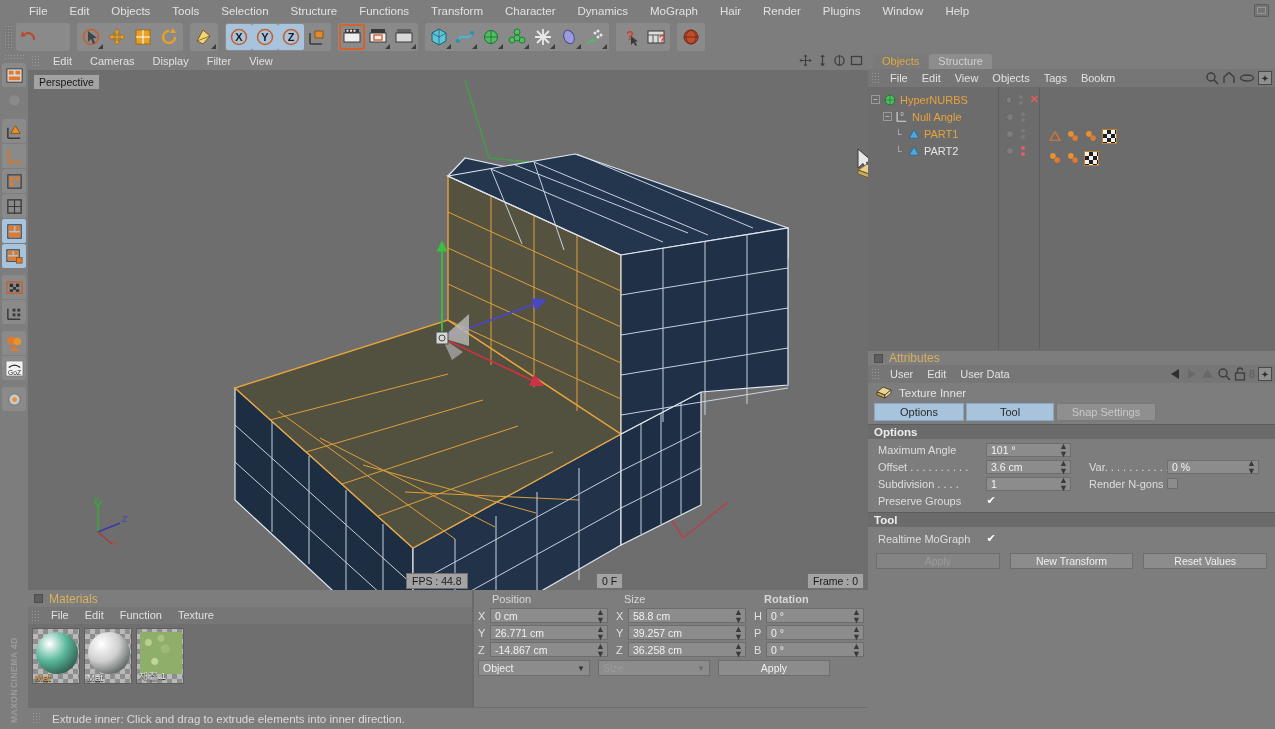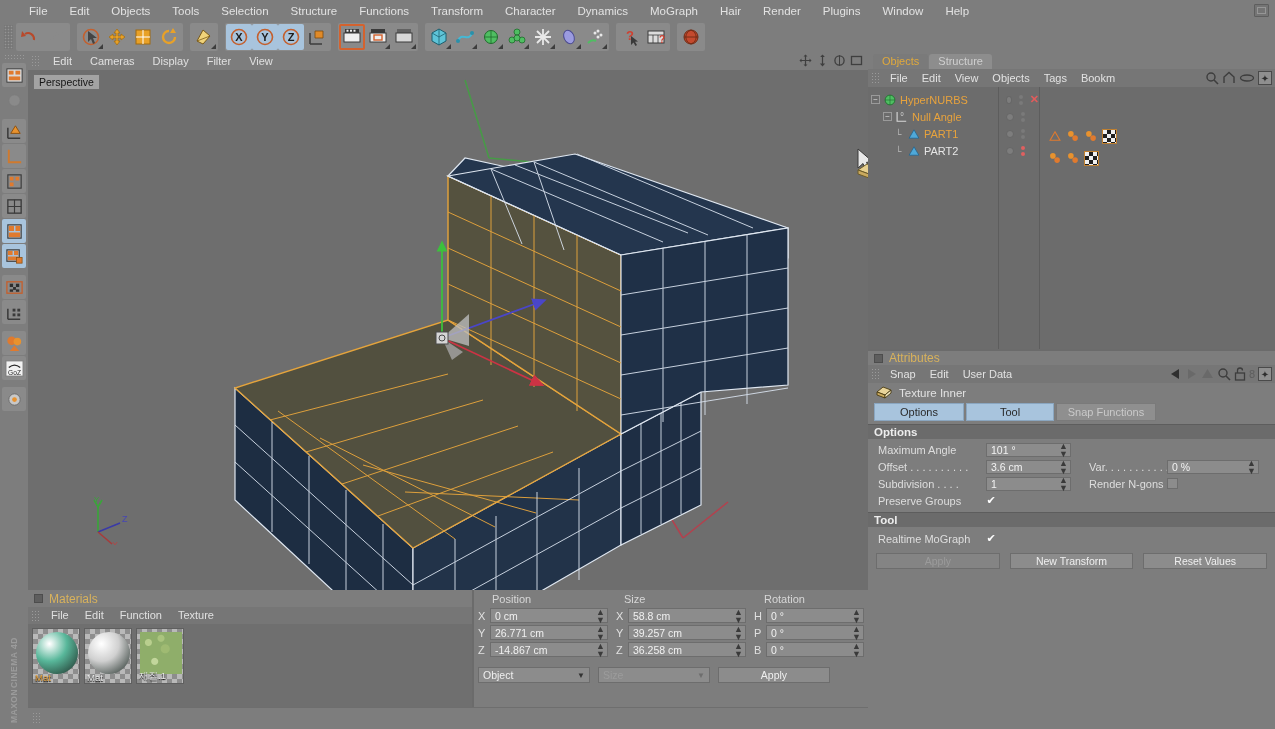--- a/index.html
+++ b/index.html
@@ -164,33 +164,33 @@
     position:absolute; left:0; bottom:0; right:0; font-size:9.5px;
     padding:0 2px; color:#e9e9e9; text-shadow:0 1px 1px #000;
   }
   .mat .nm.sel{ color:#e8a33d; }
 
   .coords { flex:1; }
   .co-body{ flex:1; background:#7d7d7d; padding:2px 4px 4px 4px; }
   .co-hdr{ display:flex; font-size:11px; color:#d7d7d7; padding:1px 0 3px 0; }
   .co-hdr span:nth-child(1){ width:142px; padding-left:14px;}
   .co-hdr span:nth-child(2){ width:140px; padding-left:4px;}
-  .co-hdr span:nth-child(3){ padding-left:4px;}
+  .co-hdr span:nth-child(3){ padding-left:4px;font-weight:bold;}
   .co-row{ display:flex; align-items:center; margin-bottom:2px; }
   .ax{ width:12px; font-size:11px; color:#e0e0e0; }
   .field{
     background:#8c8c8c; border:1px solid #6d6d6d; height:15px;
     display:flex; align-items:center; justify-content:space-between;
     padding:0 2px 0 4px; font-size:10.5px; color:#f0f0f0;
   }
   .spin{ color:#3a3a3a; font-size:9px; line-height:8px; text-align:center; }
   .f1{ width:118px; margin-right:8px;}
   .f2{ width:118px; margin-right:8px;}
   .f3{ width:98px; }
-  .co-foot{ display:flex; align-items:center; margin-top:10px; gap:8px;}
+  .co-foot{ display:flex; align-items:center; margin-top:3px; gap:8px;}
   .dd{
     background:#8c8c8c; border:1px solid #6d6d6d; height:16px; width:112px;
     display:flex;align-items:center;justify-content:space-between;padding:0 4px;
     font-size:10.5px; color:#efefef;
   }
   .dd.dim{ color:#9c9c9c; }
   .btn {
     background:#8c8c8c; border:1px solid #6d6d6d; height:16px;
     display:flex;align-items:center;justify-content:center;
     font-size:10.5px; color:#efefef;
@@ -764,20 +764,25 @@
             <path d="M2 1 L2 20 L7 15.5 L10.5 23 L14 21.5 L10.5 14.3 L17 14 z" fill="#e8e8e8" stroke="#3a3a3a" stroke-width="1"></path>
           </svg>
           <svg style="position:absolute;left:824px;top:80px" width="34" height="34" viewBox="0 0 34 34">
             <g transform="translate(6,14)">
               <polygon points="0,6 9,0 20,4 11,10" fill="#e6cf8e" stroke="#6a5a2a" stroke-width="1"></polygon>
               <polygon points="0,6 11,10 11,14 0,10" fill="#c9a95e" stroke="#6a5a2a" stroke-width="1"></polygon>
               <polygon points="11,10 20,4 20,8 11,14" fill="#efe2b4" stroke="#6a5a2a" stroke-width="1"></polygon>
             </g>
           </svg>
 
+          <div class="vp-status">
+            <div class="pill fps">FPS : 44.8</div>
+            <div class="pill frm0">0 F</div>
+            <div class="pill frm">Frame : 0</div>
+          </div>
         </div>
       </div>
 
       <div class="bottom">
 
         <div class="panel materials">
           <div class="panel-title">
             <div class="pt-box"></div>
             <div class="pt-text">Materials</div>
           </div>
@@ -885,20 +890,21 @@
                 <span style="font-size:8px;color:#6e6e6e">▼</span>
               </div>
               <div class="btn" style="width:112px">Apply</div>
             </div>
           </div>
         </div>
       </div>
 
       <div class="statusbar">
         <div class="vgrip"></div>
+        <div class="txt">Extrude inner: Click and drag to extrude elements into inner direction.</div>
       </div>
     </div>
 
     <div class="rightdock">
 
       <div class="tabs" id="om-tabs">
           <div class="tab active">Objects</div>
           <div class="tab">Structure</div>
         </div>
 
@@ -1040,21 +1046,21 @@
       </div>
 
       <div class="attr-title">
         <div class="pt-box"></div>
         <div class="pt-text">Attributes</div>
       </div>
 
       <div class="attr-menu">
         <div class="vgrip" style="width:9px;height:12px;margin-right:3px;background-image:radial-gradient(#9a9a9a .7px,transparent .8px);background-size:3px 3px"></div>
         <div id="attr-menu-items" style="display:flex">
-            <div class="mi">Snap</div>
+            <div class="mi">User</div>
             <div class="mi">Edit</div>
             <div class="mi">User Data</div>
           </div>
         <div class="om-icons">
           <svg width="13" height="12" viewBox="0 0 13 12">
               <path d="M10 1 L2 6 L10 11 z" fill="#2f2f2f"></path>
             </svg>
           <svg width="13" height="12" viewBox="0 0 13 12" style="opacity:.3">
               <path d="M3 1 L11 6 L3 11 z" fill="#4d4d4d"></path>
             </svg>
@@ -1079,21 +1085,21 @@
           <polygon points="1,6 7,1 15,4 9,9" fill="#e8d49a" stroke="#4a3b12" stroke-width=".9"></polygon>
           <polygon points="1,6 9,9 9,12 1,9" fill="#c9a95e" stroke="#4a3b12" stroke-width=".9"></polygon>
           <polygon points="9,9 15,4 15,7 9,12" fill="#f2e7bf" stroke="#4a3b12" stroke-width=".9"></polygon>
         </svg>
         <span>Texture Inner</span>
       </div>
 
       <div class="attr-tabs" id="attr-tabs">
           <div class="atab" style="width: 90px;">Options</div>
           <div class="atab" style="width: 88px;">Tool</div>
-          <div class="atab off" style="width: 100px;">Snap Functions</div>
+          <div class="atab off" style="width: 100px;">Snap Settings</div>
         </div>
 
       <div class="sect">Options</div>
 
       <div style="padding:2px 0 3px 0">
         <div class="arow">
           <span class="alabel">Maximum Angle</span>
           <div class="afield">
             <span>101 °</span>
             <span class="spin">▲<br>▼</span>

